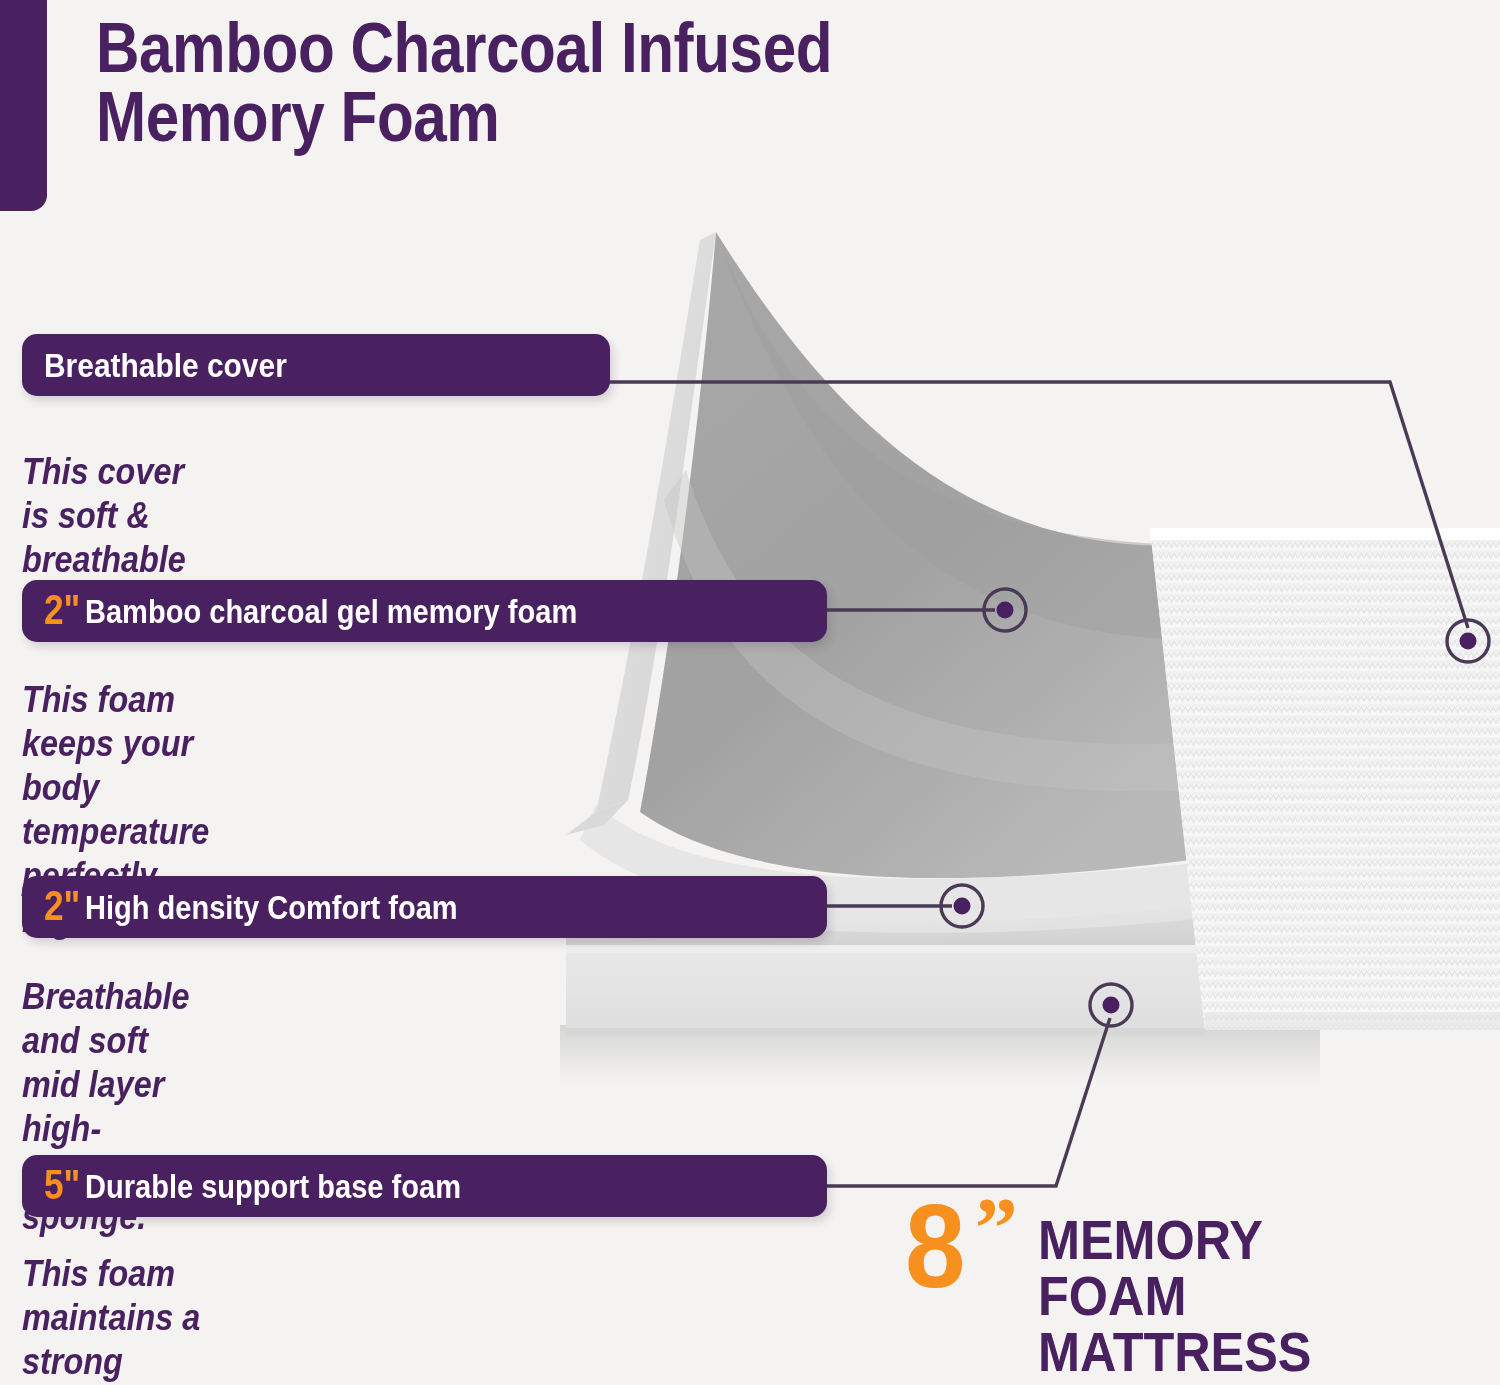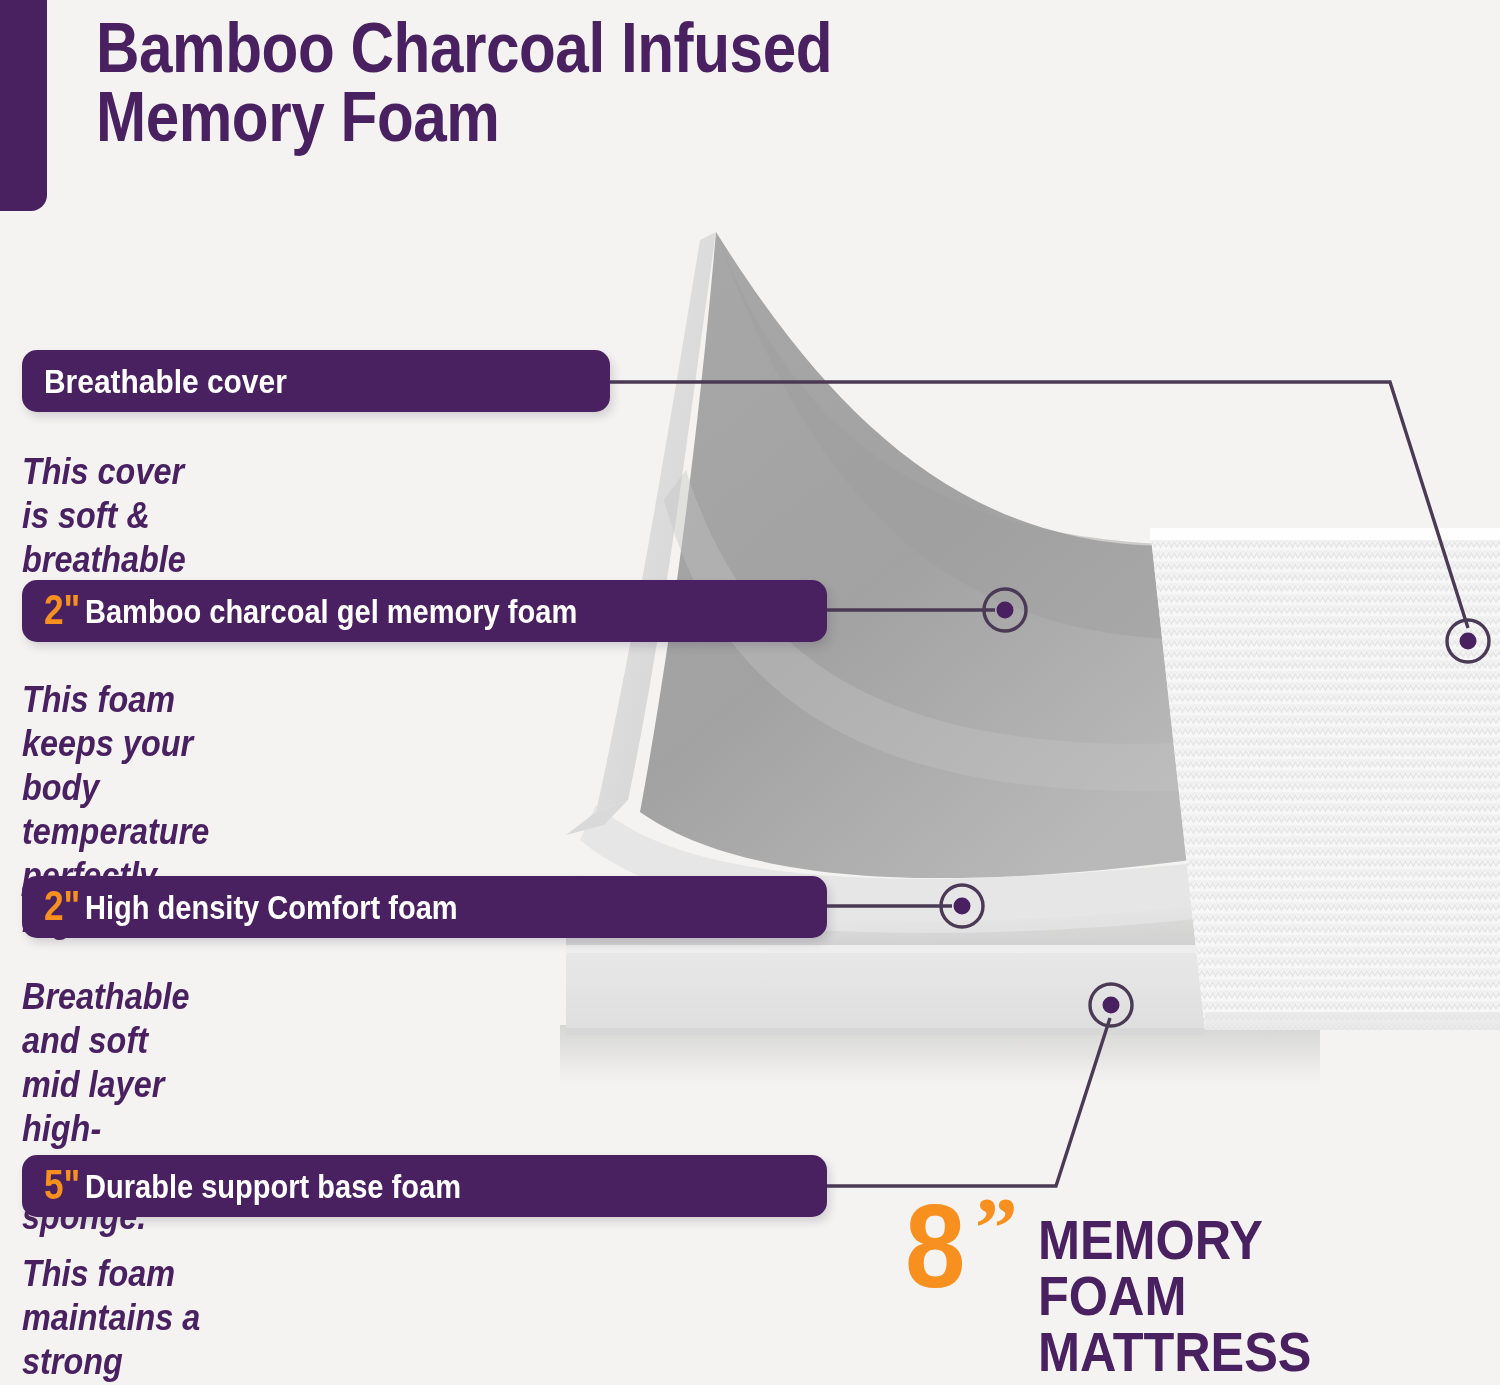--- a/index.html
+++ b/index.html
@@ -272,21 +272,21 @@
         <circle cx="962" cy="906" r="8.5" fill="#4a2160"></circle>
       </g>
       <g>
         <circle cx="1111" cy="1005" r="21" fill="none" stroke="#4a3a55" stroke-width="3.4"></circle>
         <circle cx="1111" cy="1005" r="8.5" fill="#4a2160"></circle>
       </g>
     </g>
   </svg>
 
   <div class="callout">
-    <div class="badge no-measure" style="left:22px; top:350px; width:588px;">
+    <div class="badge no-measure" style="left:22px; top:334px; width:588px;">
       <span class="btext">Breathable cover</span>
     </div>
     <div class="desc" style="left:22px; top:450px;">This cover is soft &amp; breathable</div>
   </div>
 
   <div class="callout">
     <div class="badge" style="left:22px; top:580px; width:805px;">
       <span class="measure">2"</span>
       <span class="btext">Bamboo charcoal gel  memory foam</span>
     </div>

